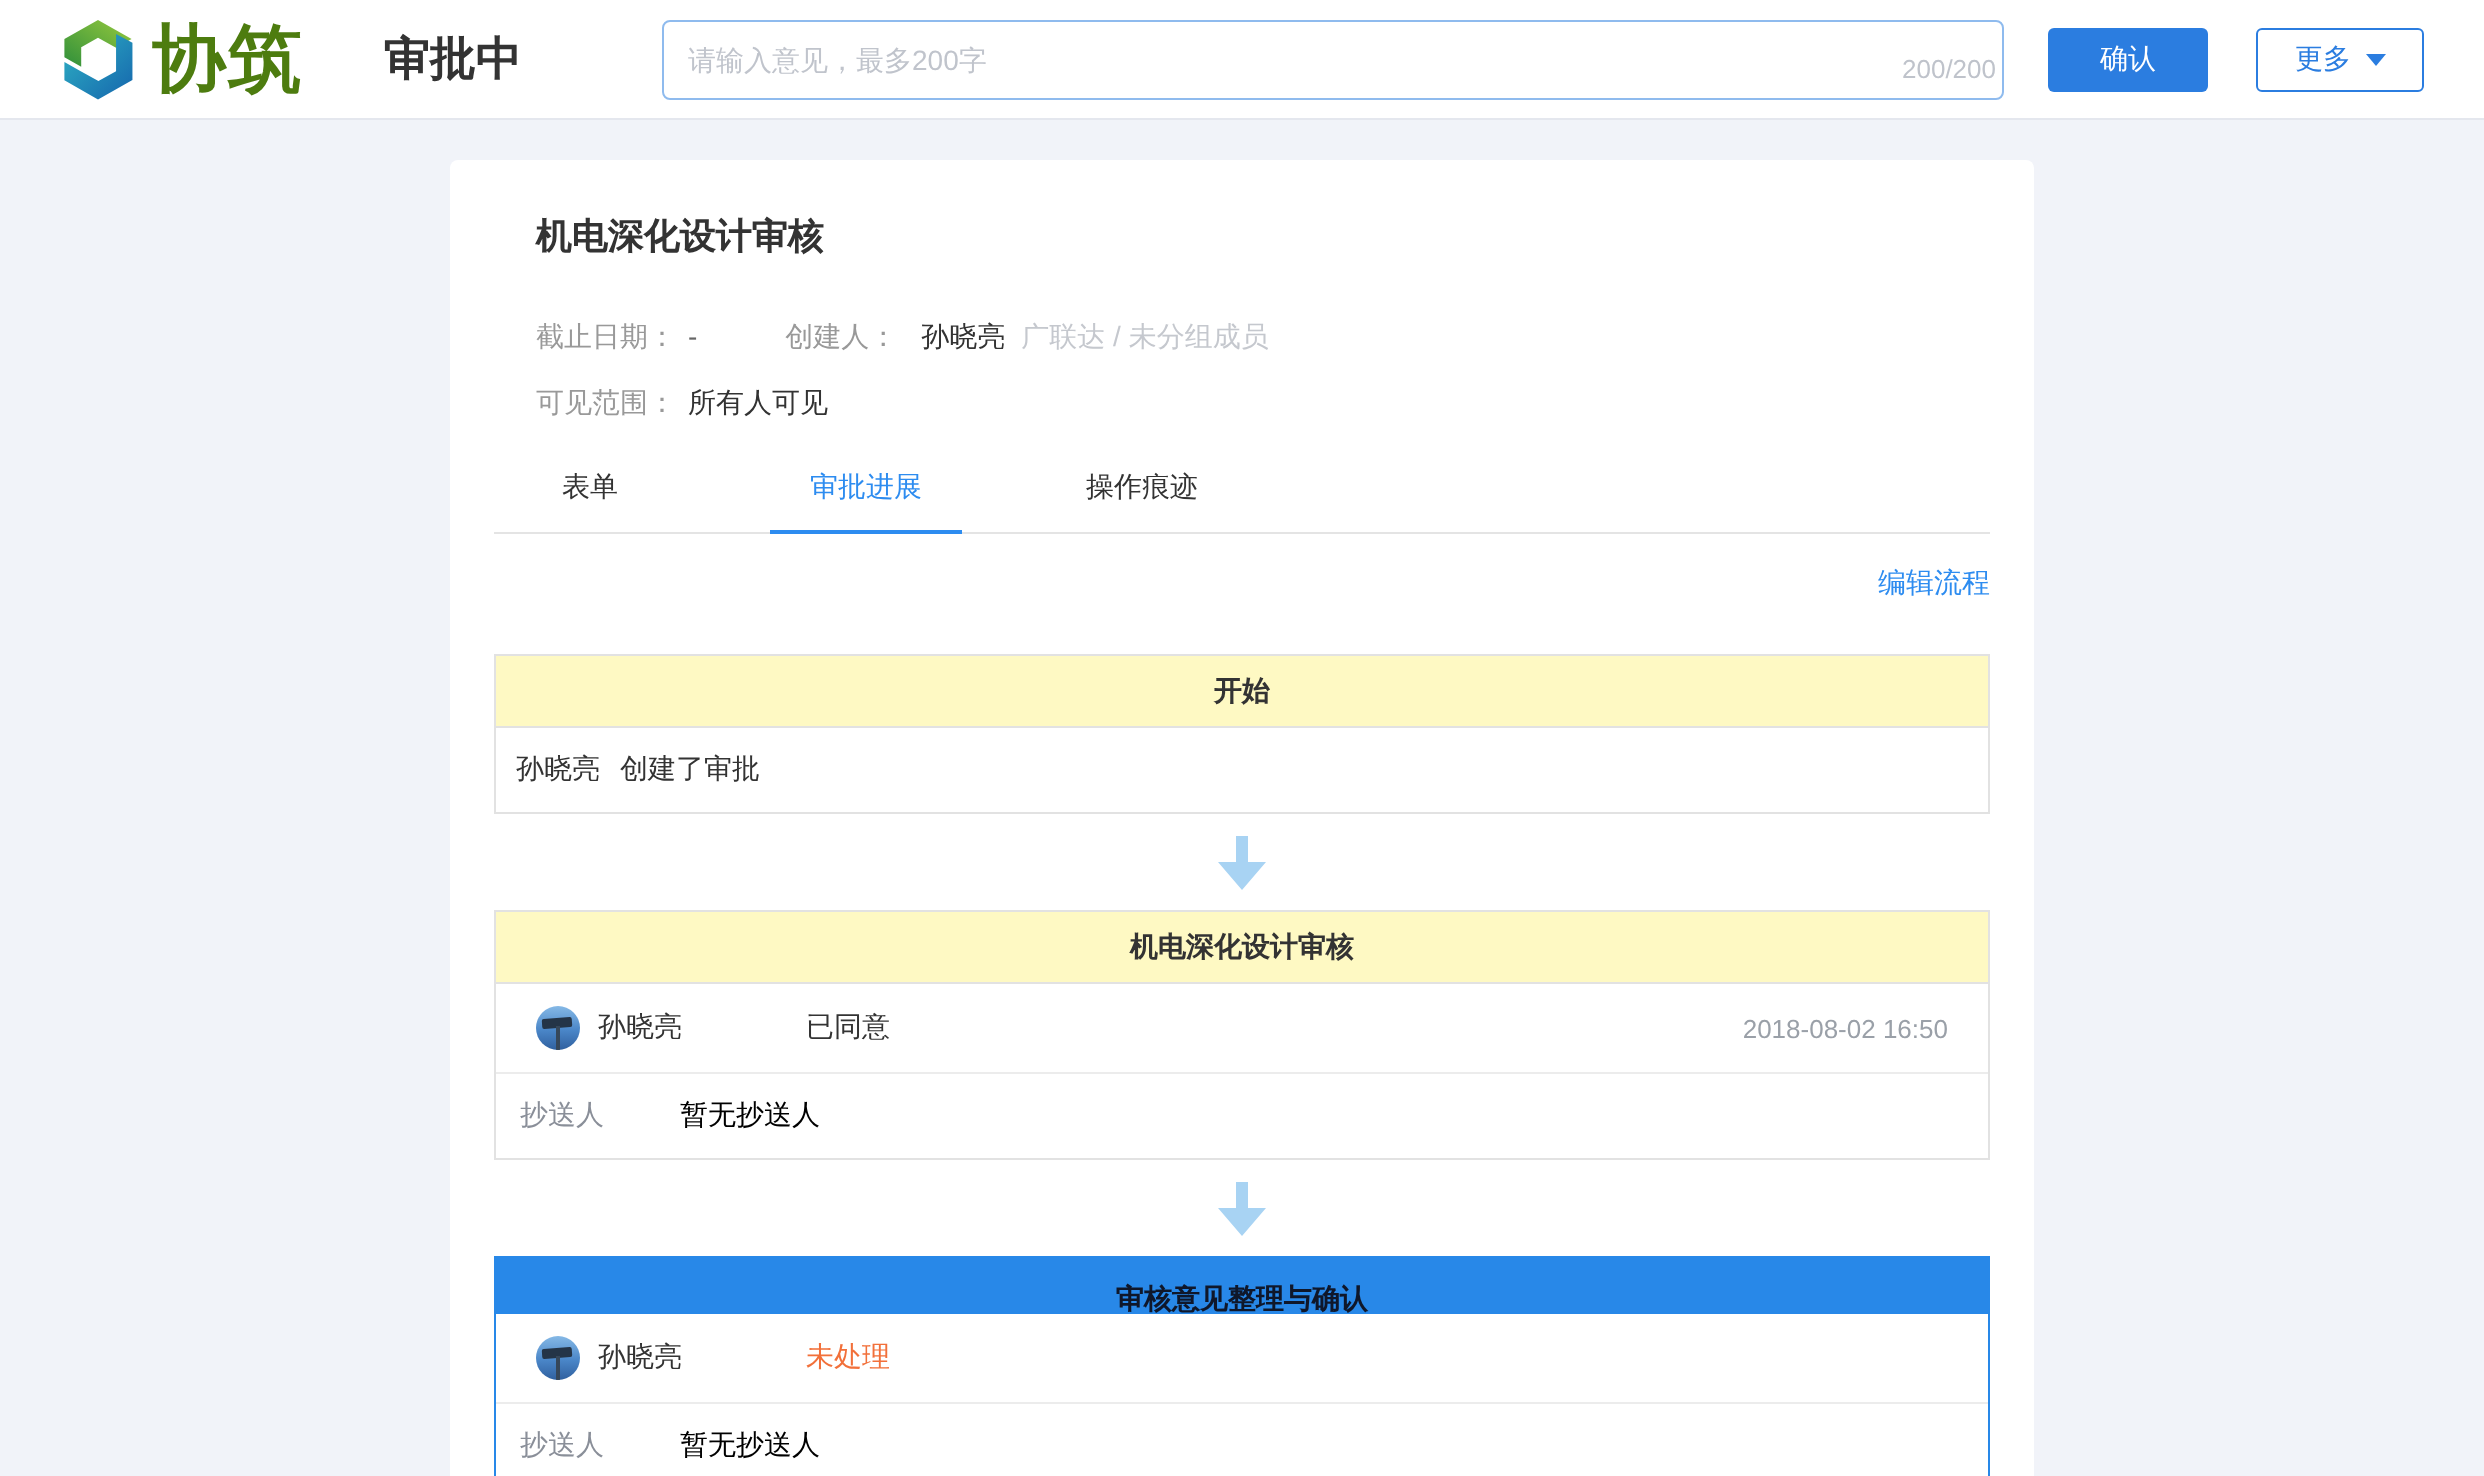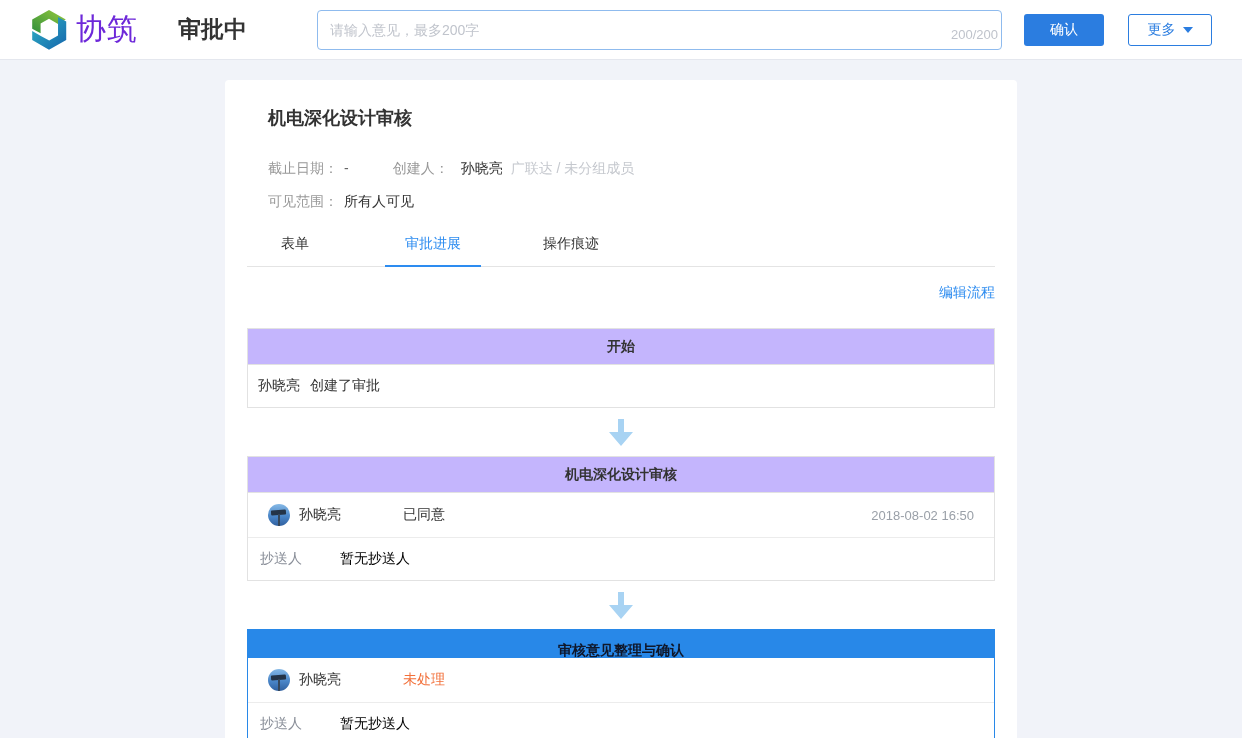--- a/index.html
+++ b/index.html
@@ -7,21 +7,21 @@
   body {
     font-family:"Liberation Sans","DejaVu Sans",sans-serif;
     background:#f1f3f9; color:#333;
   }
   
   .topbar {
     height:60px; background:#fff; border-bottom:1px solid #e4e7ee;
     display:flex; align-items:center; padding:0 30px 0 28px;
   }
   .logo { display:flex; align-items:center; flex:none; }
-  .logo-text { font-size:30px; font-weight:400; color:#6d28d9; margin-left:6px; letter-spacing:1px; }
+  .logo-text { font-size:37px; font-weight:700; color:#4d7c0f; margin-left:6px; letter-spacing:1px; }
   .page-status { font-size:23px; font-weight:700; color:#333; margin-left:40px; flex:none; }
   .comment-wrap { flex:1; margin-left:70px; position:relative; }
   .comment-input {
     width:100%; height:40px; border:1px solid #8fbbee; border-radius:4px;
     padding:0 70px 0 12px; font-size:14px; color:#333; outline:none;
     font-family:"Liberation Sans","DejaVu Sans",sans-serif;
   }
   .comment-input::placeholder { color:#c0c4cc; }
   .char-counter {
     position:absolute; right:4px; bottom:8px; font-size:13px; color:#bfc3cb;
@@ -65,21 +65,21 @@
   }
   .tab.active { color:#2d8cf0; }
   .tab.active::after {
     content:""; position:absolute; left:0; right:0; bottom:-1px; height:2px; background:#2d8cf0;
   }
   
   .edit-row { text-align:right; margin:16px 0 26px; }
   .edit-link { font-size:14px; color:#2d8cf0; text-decoration:none; cursor:pointer; }
   .block { border:1px solid #e2e2e2; background:#fff; }
   .block-header {
-    height:36px; line-height:35px; background:#c4b5fd; border-bottom:1px solid #e2e2e2;
+    height:36px; line-height:35px; background:#fef9c3; border-bottom:1px solid #e2e2e2;
     text-align:center; font-size:14px; font-weight:700; color:#333;
   }
   .block.current { border-color:#2888e8; }
   .block.current .block-header {
     height:28px; line-height:40px; background:#2888e8; color:#0f172a; border-bottom:none;
   }
   .simple-row { height:42px; display:flex; align-items:center; padding:0 10px; font-size:14px; color:#333; }
   .simple-row .action { margin-left:10px; }
   .approver-row {
     height:45px; display:flex; align-items:center; padding:0 20px;

